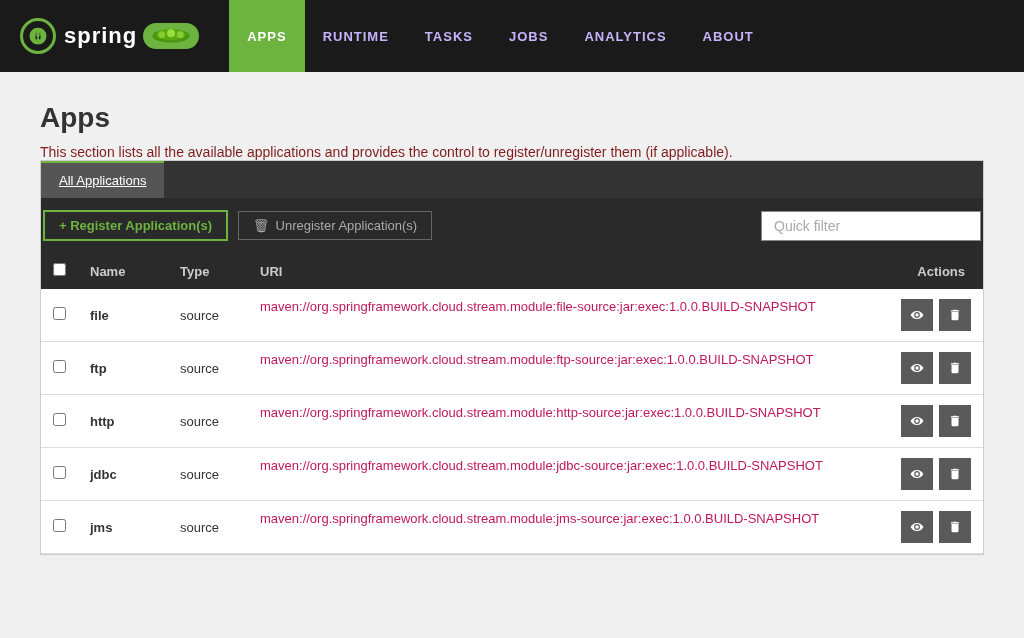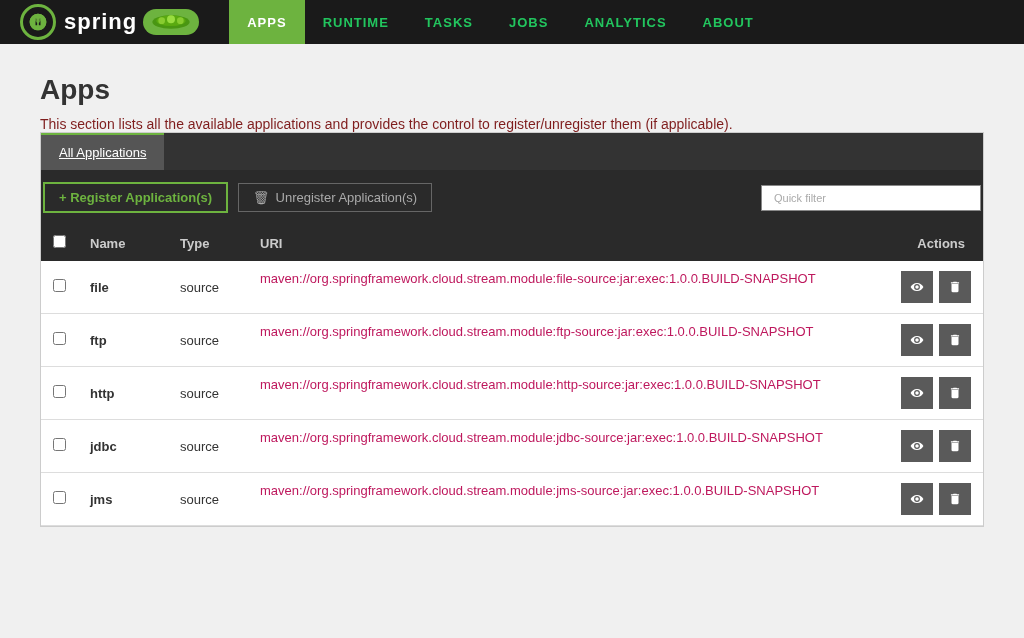--- a/index.html
+++ b/index.html
@@ -3,21 +3,21 @@
   <meta charset="utf-8">
   <style>
     * { box-sizing: border-box; margin: 0; padding: 0; }
     body { font-family: Arial, sans-serif; background: #f0f0f0; color: #333; font-size: 14px; }
 
     
     .navbar {
       background: #1a1a1a;
       display: flex;
       align-items: center;
-      height: 44px;
+      height: 72px;
       padding: 0;
     }
     .navbar-brand {
       display: flex;
       align-items: center;
       padding: 0 20px;
       height: 100%;
     }
     .spring-logo-circle {
       width: 36px; height: 36px;
@@ -40,21 +40,21 @@
       display: flex;
       align-items: center;
       height: 100%;
       margin-left: 10px;
     }
     .nav-item {
       height: 100%;
       display: flex;
       align-items: center;
       padding: 0 18px;
-      color: #22c55e;
+      color: #c4b5fd;
       font-size: 13px;
       font-weight: bold;
       letter-spacing: 1px;
       cursor: pointer;
       text-decoration: none;
       border-bottom: none;
     }
     .nav-item.active {
       background: #6db33f;
       color: #fff;
@@ -125,21 +125,21 @@
       font-size: 13px;
       cursor: pointer;
       display: flex; align-items: center; gap: 6px;
     }
     .toolbar-spacer { flex: 1; }
     .quick-filter-input {
       background: #fff;
       border: 1px solid #888;
       color: #555;
       padding: 6px 12px;
-      font-size: 11px;
+      font-size: 14px;
       width: 220px;
     }
     .quick-filter-input::placeholder { color: #aaa; }
 
     
     table {
       width: 100%;
       border-collapse: collapse;
     }
     thead tr {

